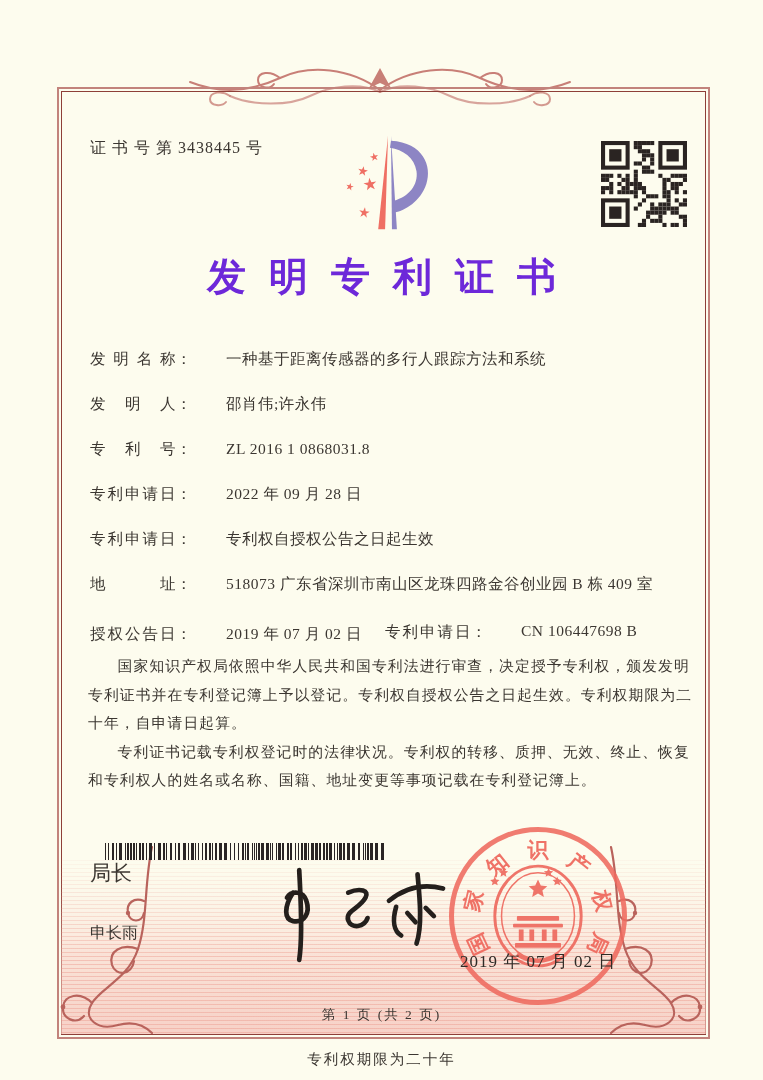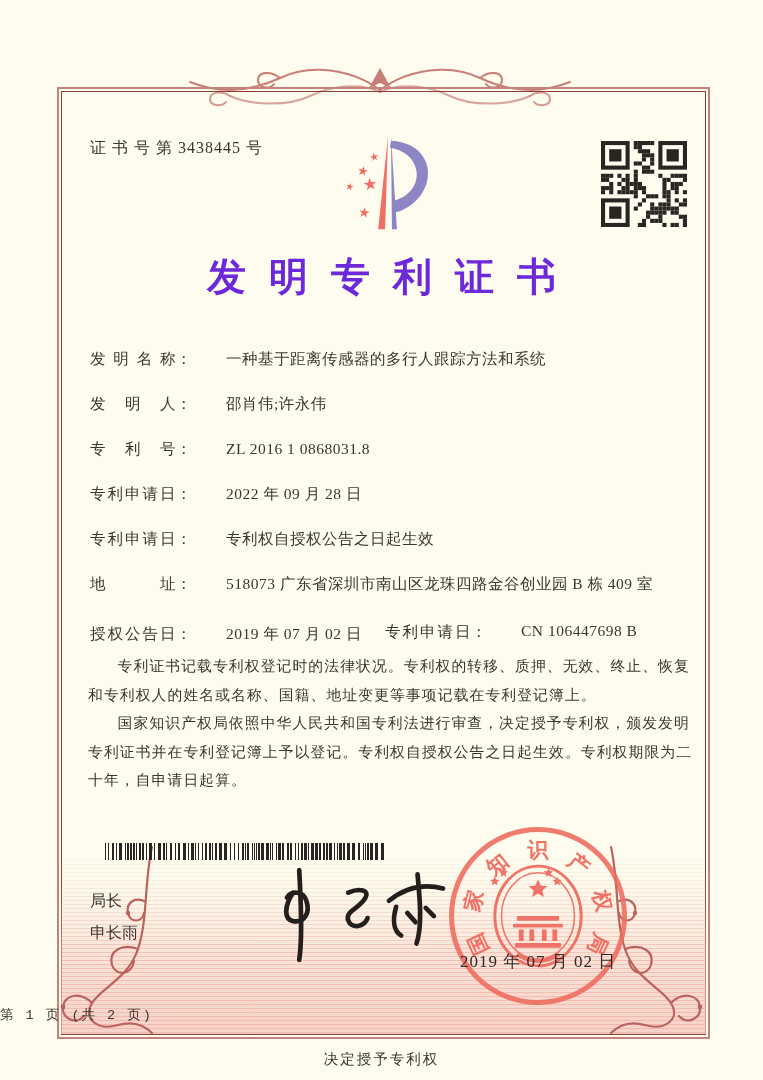--- a/index.html
+++ b/index.html
@@ -32,36 +32,36 @@
   .f-colon{flex:none;margin-right:6px;}
   .f-value{max-width:478px;margin-left:28px;}
   .row-0{top:347px}.row-1{top:392px}.row-2{top:437px}
   .row-3{top:482px}.row-4{top:527px}.row-5{top:572px}
   .grant-date{top:622px}
   .grant-no{position:absolute;left:385px;top:622px;display:flex;font-size:15.5px;letter-spacing:.5px;}
   .paras{position:absolute;left:88px;top:652px;width:606px;}
   .paras p{margin:0;font-size:14.8px;line-height:1.93;letter-spacing:1.1px;
     text-indent:2em;color:#3b3631;}
   .barcode{position:absolute;left:105px;top:843px;width:286px;height:17px;}
-  .signer-title{position:absolute;left:90px;top:891px;font-size:16px;
+  .signer-title{position:absolute;left:90px;top:859px;font-size:21px;
     font-family:"Liberation Sans","DejaVu Sans",sans-serif;}
   .signer-name{position:absolute;left:90px;top:923px;font-size:16px;
     font-family:"Liberation Sans","DejaVu Sans",sans-serif;}
   .signature{position:absolute;left:262px;top:862px;width:205px;height:102px;}
   .seal{position:absolute;left:449px;top:827px;width:168px;height:168px;
     border:5px solid rgba(238,106,95,.88);border-radius:50%;}
   .seal-ring{position:absolute;inset:0;}
   .seal-char{position:absolute;left:50%;top:50%;font-size:21px;font-weight:bold;
     color:rgba(238,106,95,.95);}
   .seal-emblem{position:absolute;left:50%;top:50%;transform:translate(-50%,-50%);
     width:96px;height:116px;opacity:.92;}
   .seal-date{position:absolute;left:443px;top:950px;width:190px;text-align:center;
     font-size:17px;letter-spacing:1px;color:#2f2a26;}
-  .page-info{position:absolute;left:0;right:0;top:1006px;text-align:left;
-    font-size:13.5px;letter-spacing:2px;color:#3b3631;font-family:Liberation Mono, monospace;}
+  .page-info{position:absolute;left:0;right:0;top:1006px;text-align:center;
+    font-size:13.5px;letter-spacing:2px;color:#3b3631;}
   .back-note{position:absolute;left:0;right:0;top:1050px;text-align:center;
     font-size:14.5px;letter-spacing:2px;color:#3b3631;}
   .orn-top{position:absolute;left:180px;top:58px;width:400px;height:54px;}
   .orn-bl{position:absolute;left:40px;top:843px;width:120px;height:196px;}
   .orn-br{position:absolute;left:603px;top:843px;width:120px;height:196px;transform:scaleX(-1);}
 </style>
 </head>
 <body>
 
 <div class="paper">
@@ -299,22 +299,22 @@
       <span class="f-colon">：</span>
       <span class="f-value">2019 年 07 月 02 日</span>
   </div>
   <div class="grant-no">
     <span class="f-label">专利申请日</span>
       <span class="f-colon">：</span>
       <span class="f-value">CN 106447698 B</span>
   </div>
 
   <div class="paras">
+    <p>国家知识产权局依照中华人民共和国专利法进行审查，决定授予专利权，颁发发明专利证书并在专利登记簿上予以登记。专利权自授权公告之日起生效。专利权期限为二十年，自申请日起算。</p>
     <p>专利证书记载专利权登记时的法律状况。专利权的转移、质押、无效、终止、恢复和专利权人的姓名或名称、国籍、地址变更等事项记载在专利登记簿上。</p>
-    <p>国家知识产权局依照中华人民共和国专利法进行审查，决定授予专利权，颁发发明专利证书并在专利登记簿上予以登记。专利权自授权公告之日起生效。专利权期限为二十年，自申请日起算。</p>
   </div>
 
   <svg class="barcode" id="barcode-svg" viewBox="0 0 286 17" preserveAspectRatio="none">
       <rect x="0" y="0" width="1" height="17" fill="#2a2524"></rect>
       <rect x="3" y="0" width="1" height="17" fill="#2a2524"></rect>
       <rect x="7" y="0" width="2" height="17" fill="#2a2524"></rect>
       <rect x="11" y="0" width="1" height="17" fill="#2a2524"></rect>
       <rect x="14" y="0" width="3" height="17" fill="#2a2524"></rect>
       <rect x="20" y="0" width="1" height="17" fill="#2a2524"></rect>
       <rect x="22" y="0" width="2" height="17" fill="#2a2524"></rect>
@@ -432,15 +432,15 @@
         <rect x="54" y="72" width="5" height="12"></rect>
         <rect x="65" y="72" width="5" height="12"></rect>
         <rect x="26" y="86" width="48" height="5" rx="1"></rect>
       </g>
       <path d="M28,98 Q50,112 72,98" stroke="#ee6a5f" stroke-width="4" fill="none"></path>
     </svg>
   </div>
   <div class="seal-date">2019 年 07 月 02 日</div>
 
   <div class="page-info">第 1 页 (共 2 页)</div>
-  <div class="back-note">决定授予专利权</div>
+  <div class="back-note">专利权期限为二十年</div>
 
 </div>
 
 </body></html>

